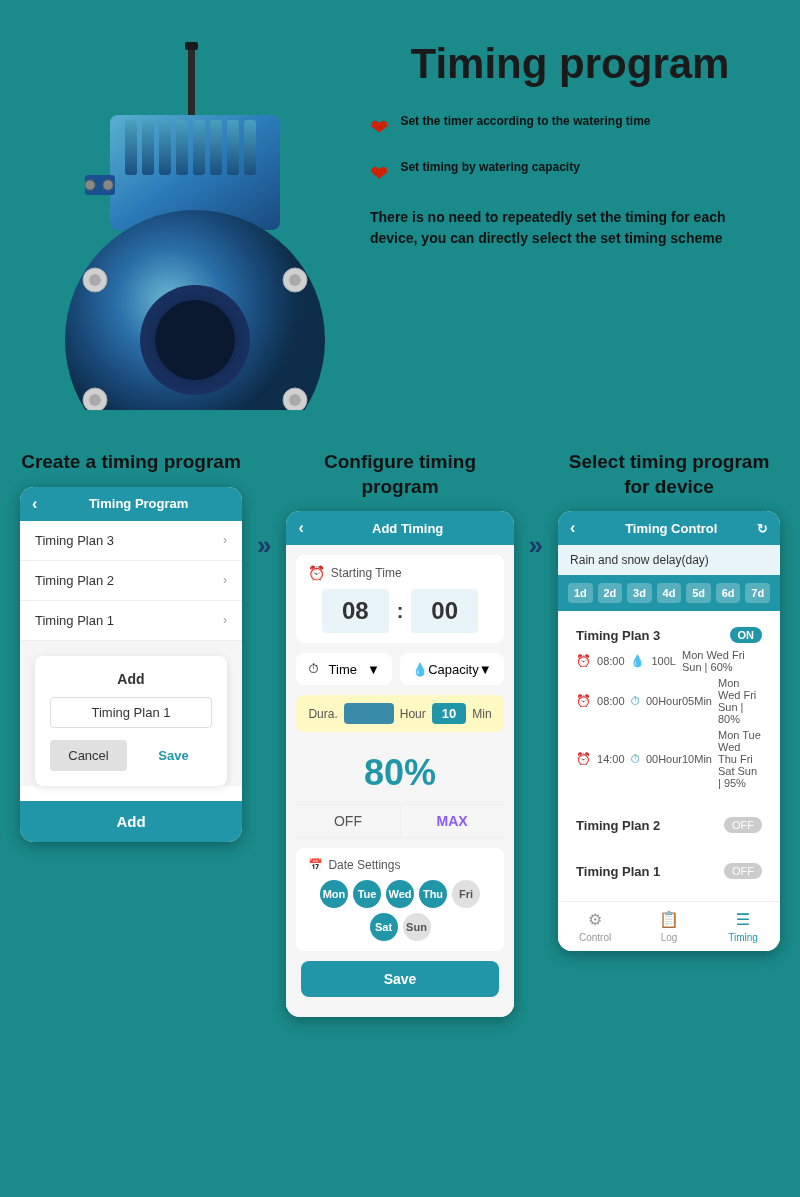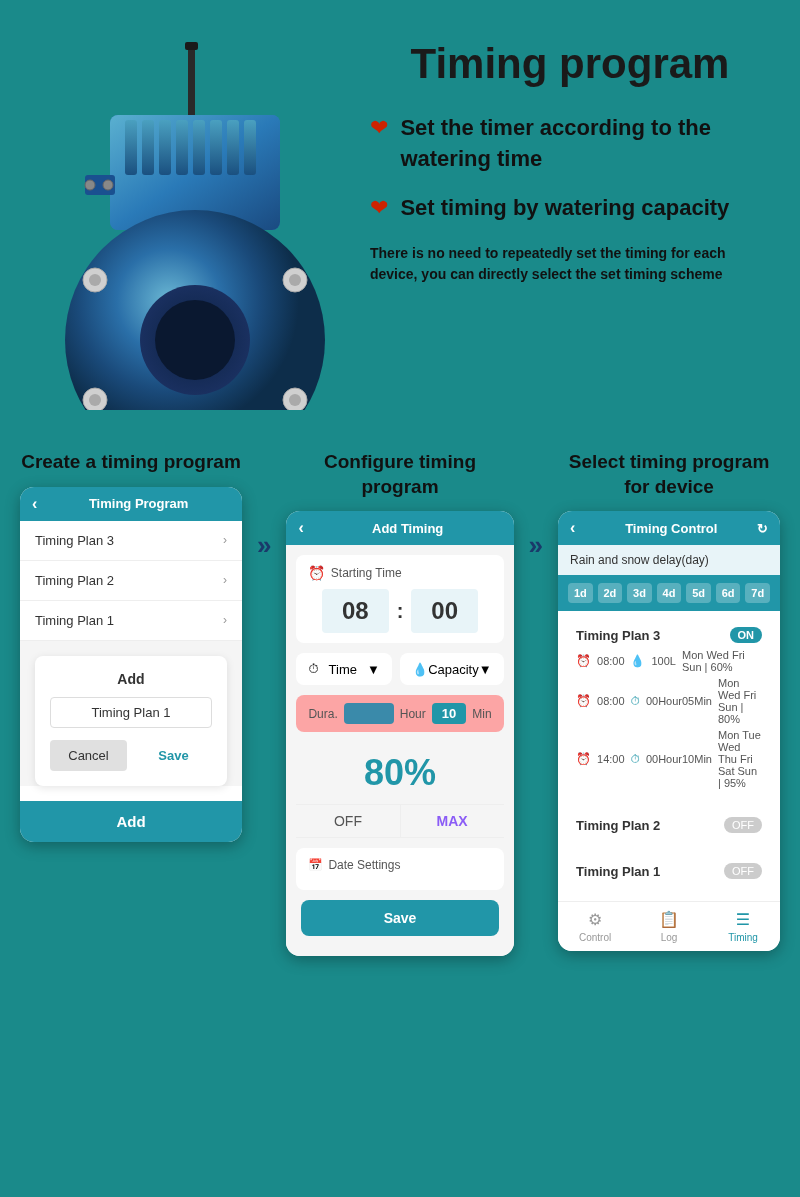--- a/index.html
+++ b/index.html
@@ -41,21 +41,21 @@
       margin-bottom: 18px;
     }
     .heart-icon {
       color: #cc2200;
       font-size: 22px;
       margin-right: 12px;
       margin-top: 2px;
       flex-shrink: 0;
     }
     .bullet-text {
-      font-size: 22px;
+      font-size: 12px;
       font-weight: bold;
       color: #111;
       line-height: 1.4;
     }
     .description-text {
       font-size: 14px;
       font-weight: bold;
       color: #111;
       line-height: 1.5;
       margin-top: 20px;
@@ -255,21 +255,21 @@
       background: #fff;
       border-radius: 8px;
       padding: 8px 12px;
       font-size: 13px;
       display: flex;
       align-items: center;
       justify-content: space-between;
     }
 
     .duration-row {
-      background: #fca5a5;
+      background: #fef9c3;
       border-radius: 8px;
       padding: 8px 12px;
       margin-bottom: 10px;
       display: flex;
       align-items: center;
       gap: 6px;
       font-size: 12px;
     }
     .duration-label {
       color: #555;
@@ -640,20 +640,29 @@
           <div class="off-max-row">
             <div class="off-btn">OFF</div>
             <div class="max-btn">MAX</div>
           </div>
 
           <div class="date-settings-section">
             <div class="section-label">
               <span>📅</span>
               <span>Date Settings</span>
             </div>
+            <div class="days-row">
+              <div class="day-circle active">Mon</div>
+              <div class="day-circle active">Tue</div>
+              <div class="day-circle active">Wed</div>
+              <div class="day-circle active">Thu</div>
+              <div class="day-circle inactive">Fri</div>
+              <div class="day-circle active">Sat</div>
+              <div class="day-circle inactive">Sun</div>
+            </div>
           </div>
 
           <div class="save-btn">Save</div>
         </div>
       </div>
     </div>
 
     <div class="step-arrow">
       <span class="double-arrow">»</span>
     </div>

